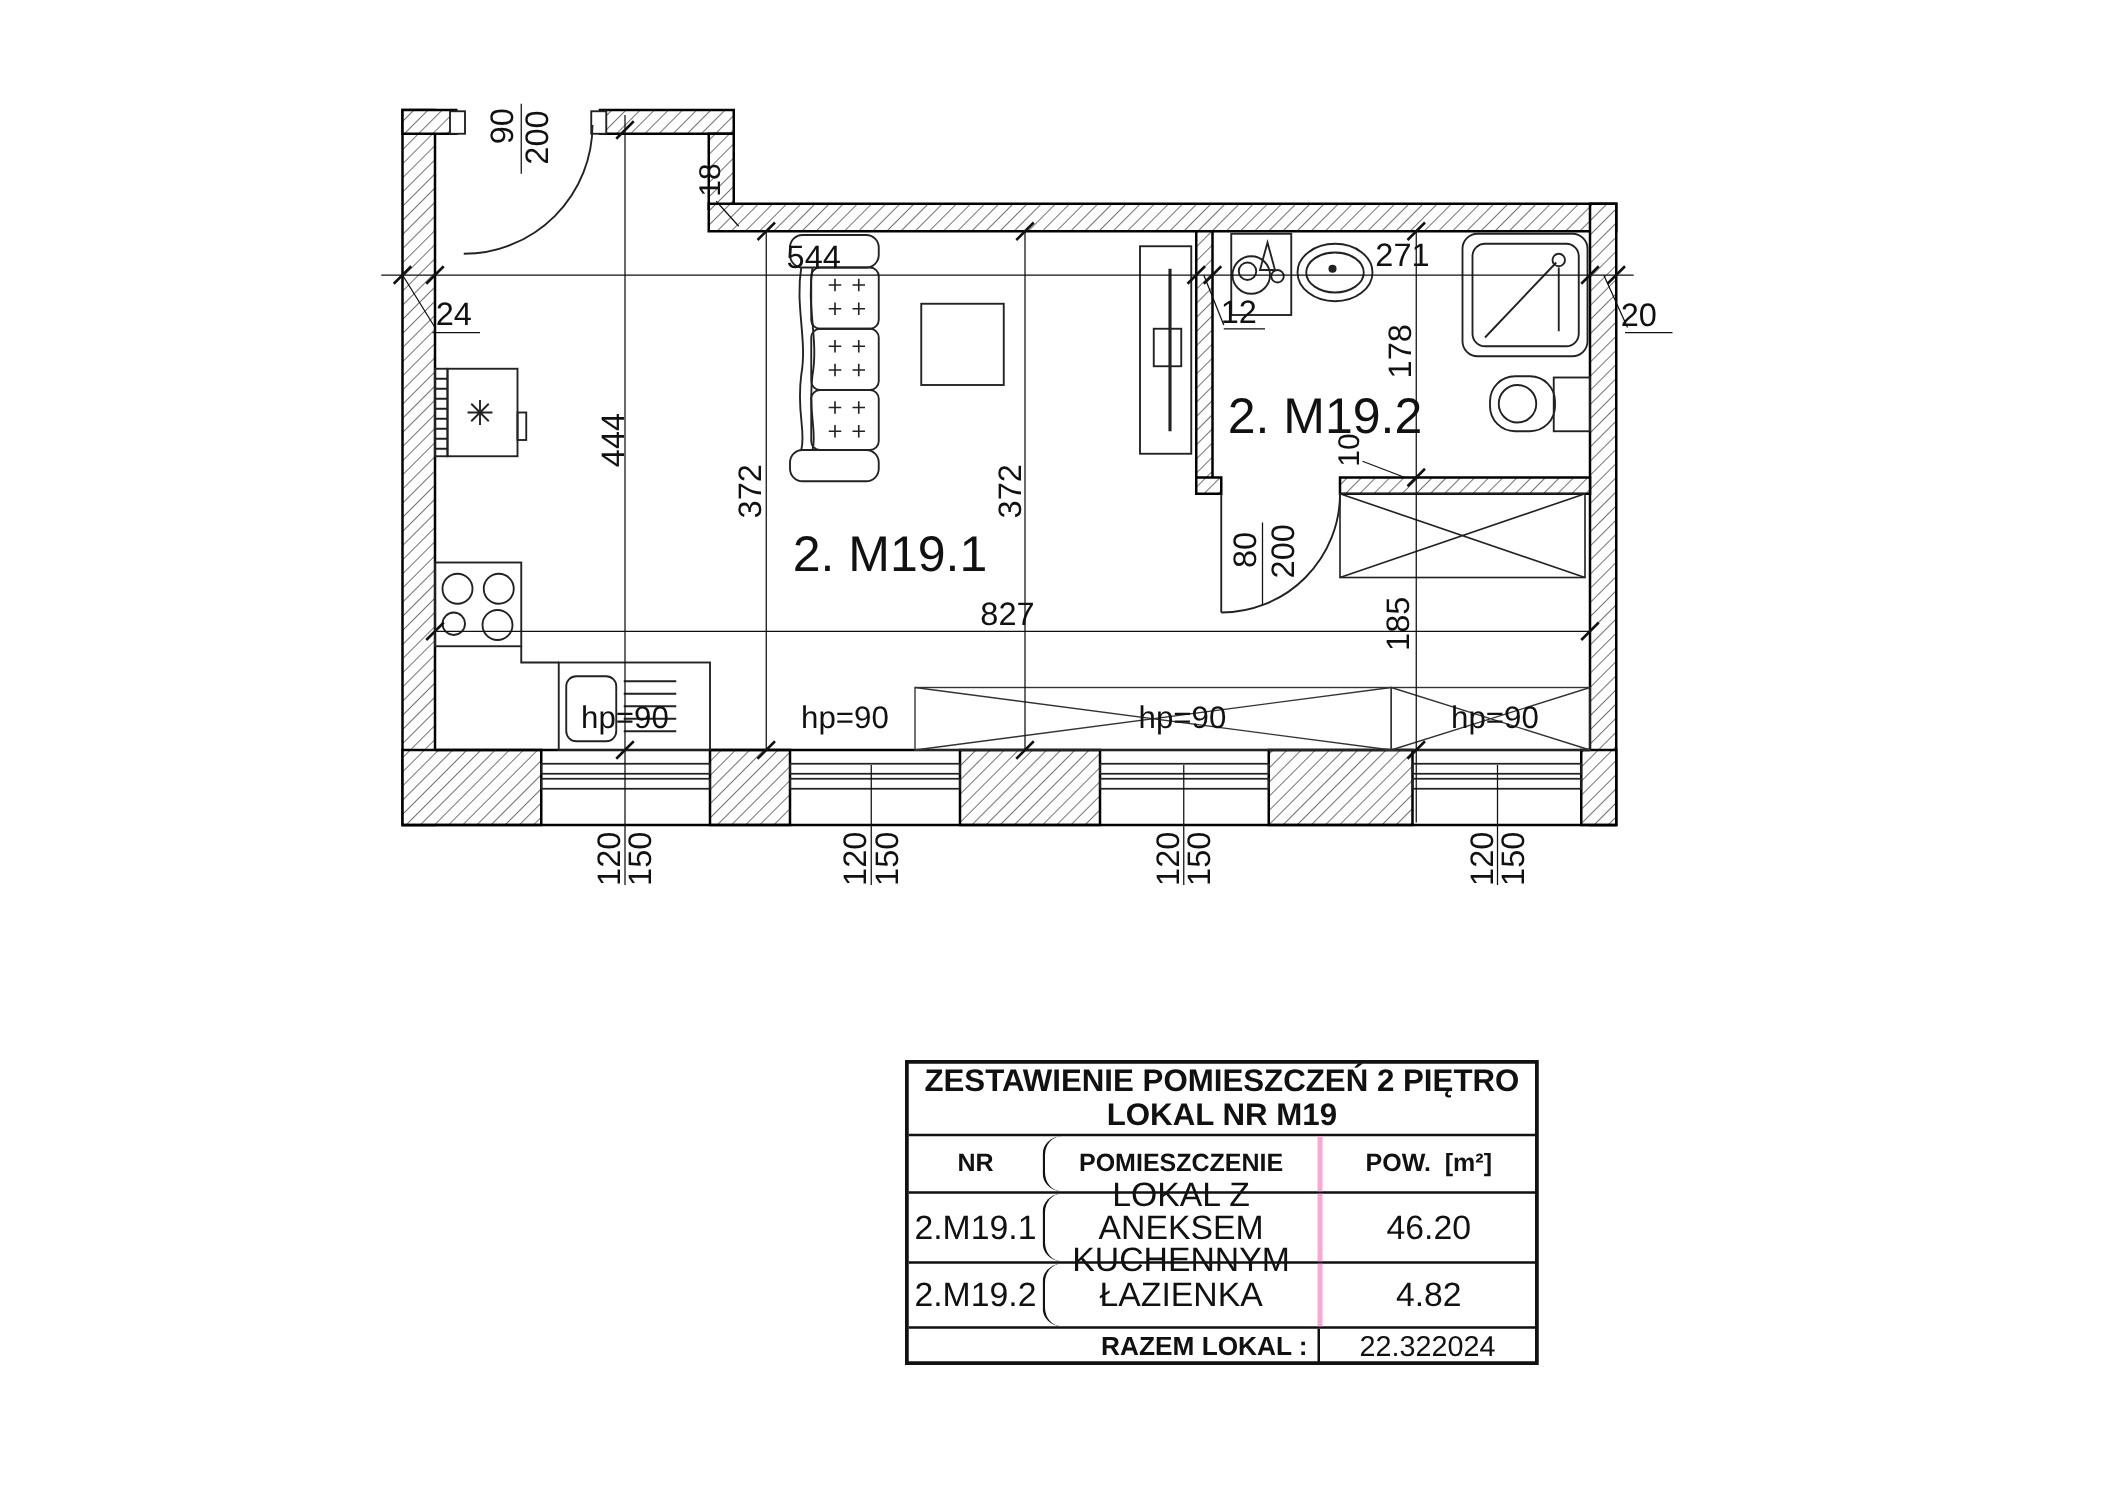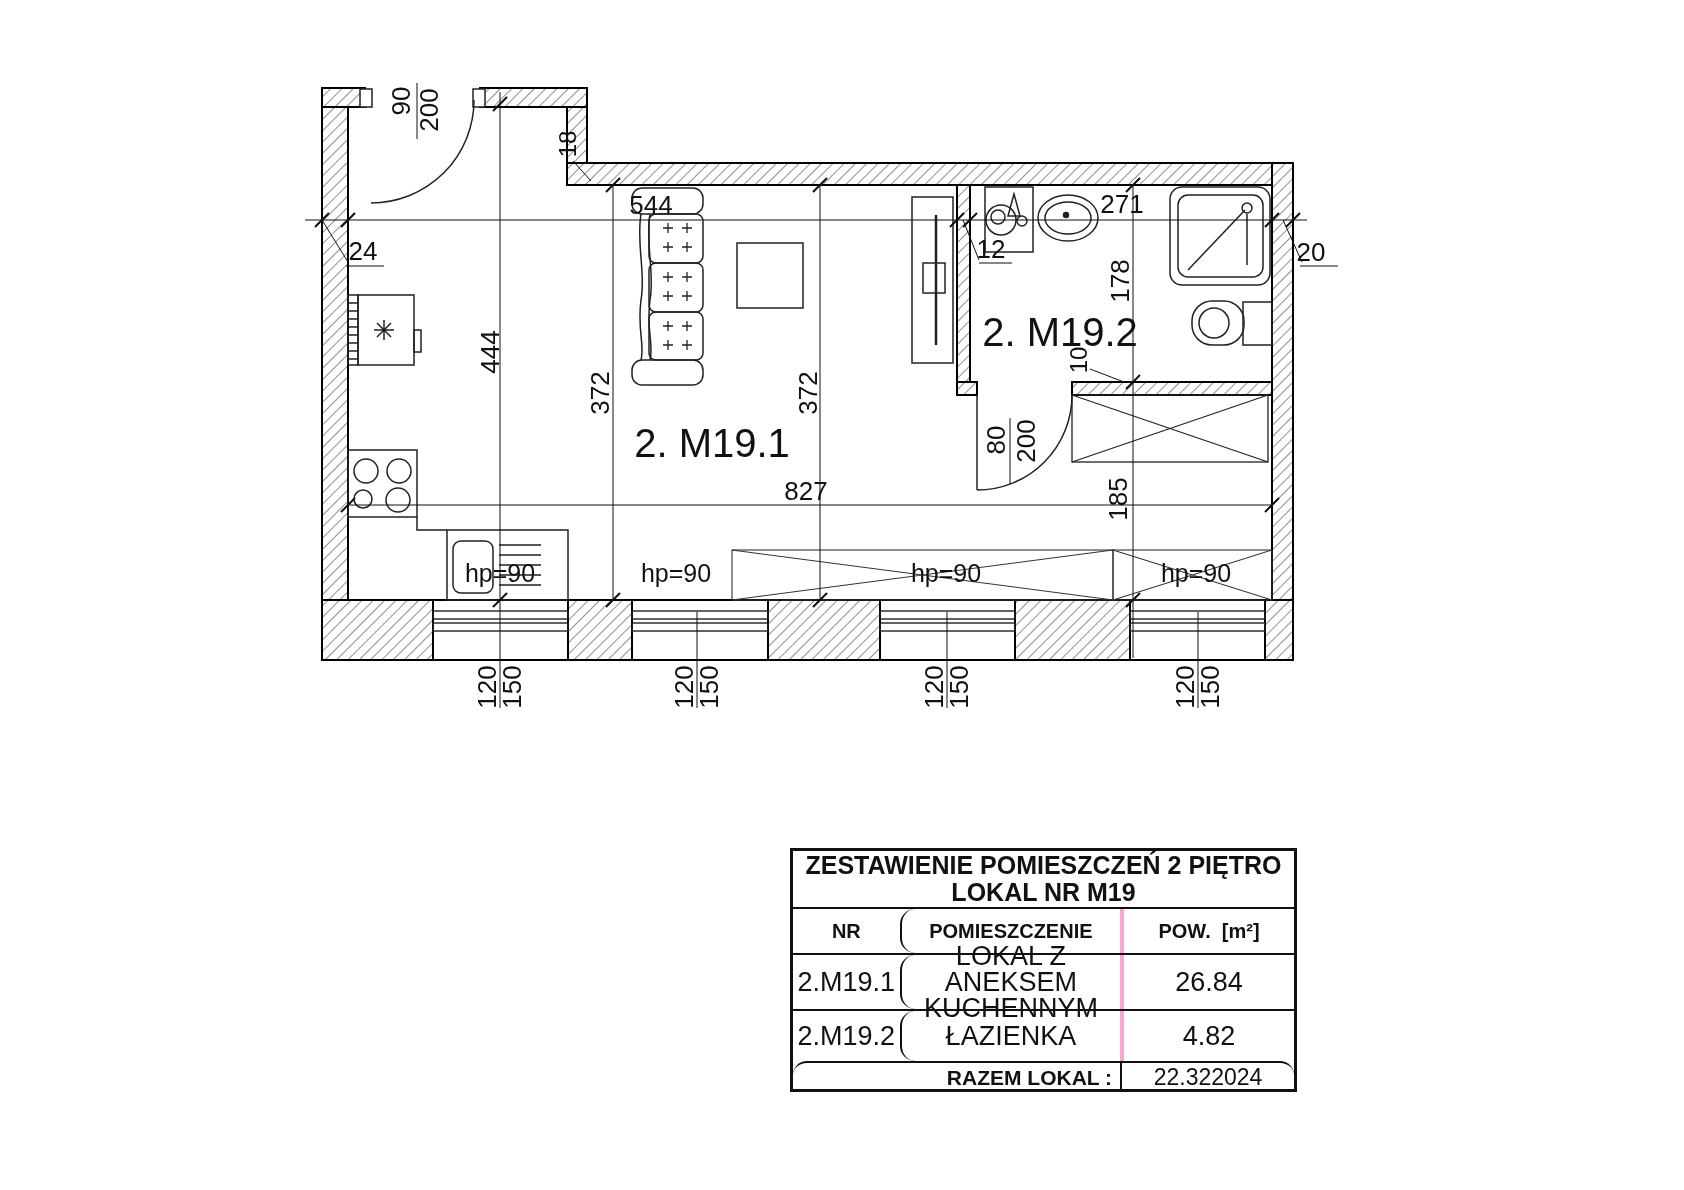--- a/index.html
+++ b/index.html
@@ -5,32 +5,32 @@
   html,body{margin:0;padding:0;background:#fff;}
   .stage{position:relative;width:1684px;height:1190px;background:#ffffff;overflow:hidden;
          font-family:"Liberation Sans", sans-serif;}
   svg{position:absolute;left:0;top:0;}
   svg text{font-family:"Liberation Sans", sans-serif;fill:#111;}
   .dim{font-size:26px;text-anchor:middle;}
   .dimsm{font-size:24px;text-anchor:middle;}
   .hp{font-size:25px;text-anchor:middle;}
   .room{font-size:40px;text-anchor:middle;}
   
-  .ptable{position:absolute;left:790px;top:848px;width:507px;height:244px;
+  .ptable{position:absolute;left:724px;top:848px;width:507px;height:244px;
           border:3px solid #111;box-sizing:border-box;background:#fff;color:#111;}
   .ptable,.ptable *{box-sizing:border-box;}
   .t-title{height:56px;display:flex;flex-direction:column;align-items:center;justify-content:center;
            font-weight:bold;font-size:25px;line-height:27px;text-align:center;}
   .t-head{height:46px;display:flex;border-top:2px solid #111;font-weight:bold;font-size:20px;}
   .t-row{display:flex;border-top:2px solid #111;font-size:27px;}
   .r1{height:56px;} .r2{height:52px;}
   .t-c{display:flex;align-items:center;justify-content:center;text-align:center;line-height:26px;}
   .c1{width:108px;} .c2{width:223px;border-left:2px solid #111;border-radius:15px;}
   .c3{width:176px;border-left:4px solid #f9a8d4;white-space:pre;}
-  .t-foot{height:31px;display:flex;border-top:2px solid #111;border-radius:14px;}
+  .t-foot{height:31px;display:flex;border-top:2px solid #111;}
   .fl{width:331px;display:flex;align-items:center;justify-content:flex-end;
       padding-right:8px;font-weight:bold;font-size:21px;}
   .fv{width:176px;border-left:2px solid #111;display:flex;align-items:center;
       justify-content:center;font-size:23px;}
 </style>
 </head>
 <body>
 
 <div class="stage">
 
@@ -202,21 +202,21 @@
     <div>LOKAL NR M19</div>
   </div>
   <div class="t-head">
     <div class="t-c c1">NR</div>
     <div class="t-c c2">POMIESZCZENIE</div>
     <div class="t-c c3">POW.  [m²]</div>
   </div>
   <div class="t-row r1">
     <div class="t-c c1">2.M19.1</div>
     <div class="t-c c2">LOKAL Z ANEKSEM KUCHENNYM</div>
-    <div class="t-c c3">26.84</div>
+    <div class="t-c c3">46.20</div>
   </div>
   <div class="t-row r2">
     <div class="t-c c1">2.M19.2</div>
     <div class="t-c c2">ŁAZIENKA</div>
     <div class="t-c c3">4.82</div>
   </div>
   <div class="t-foot">
     <div class="fl">RAZEM LOKAL :</div>
     <div class="fv">22.322024</div>
   </div>

